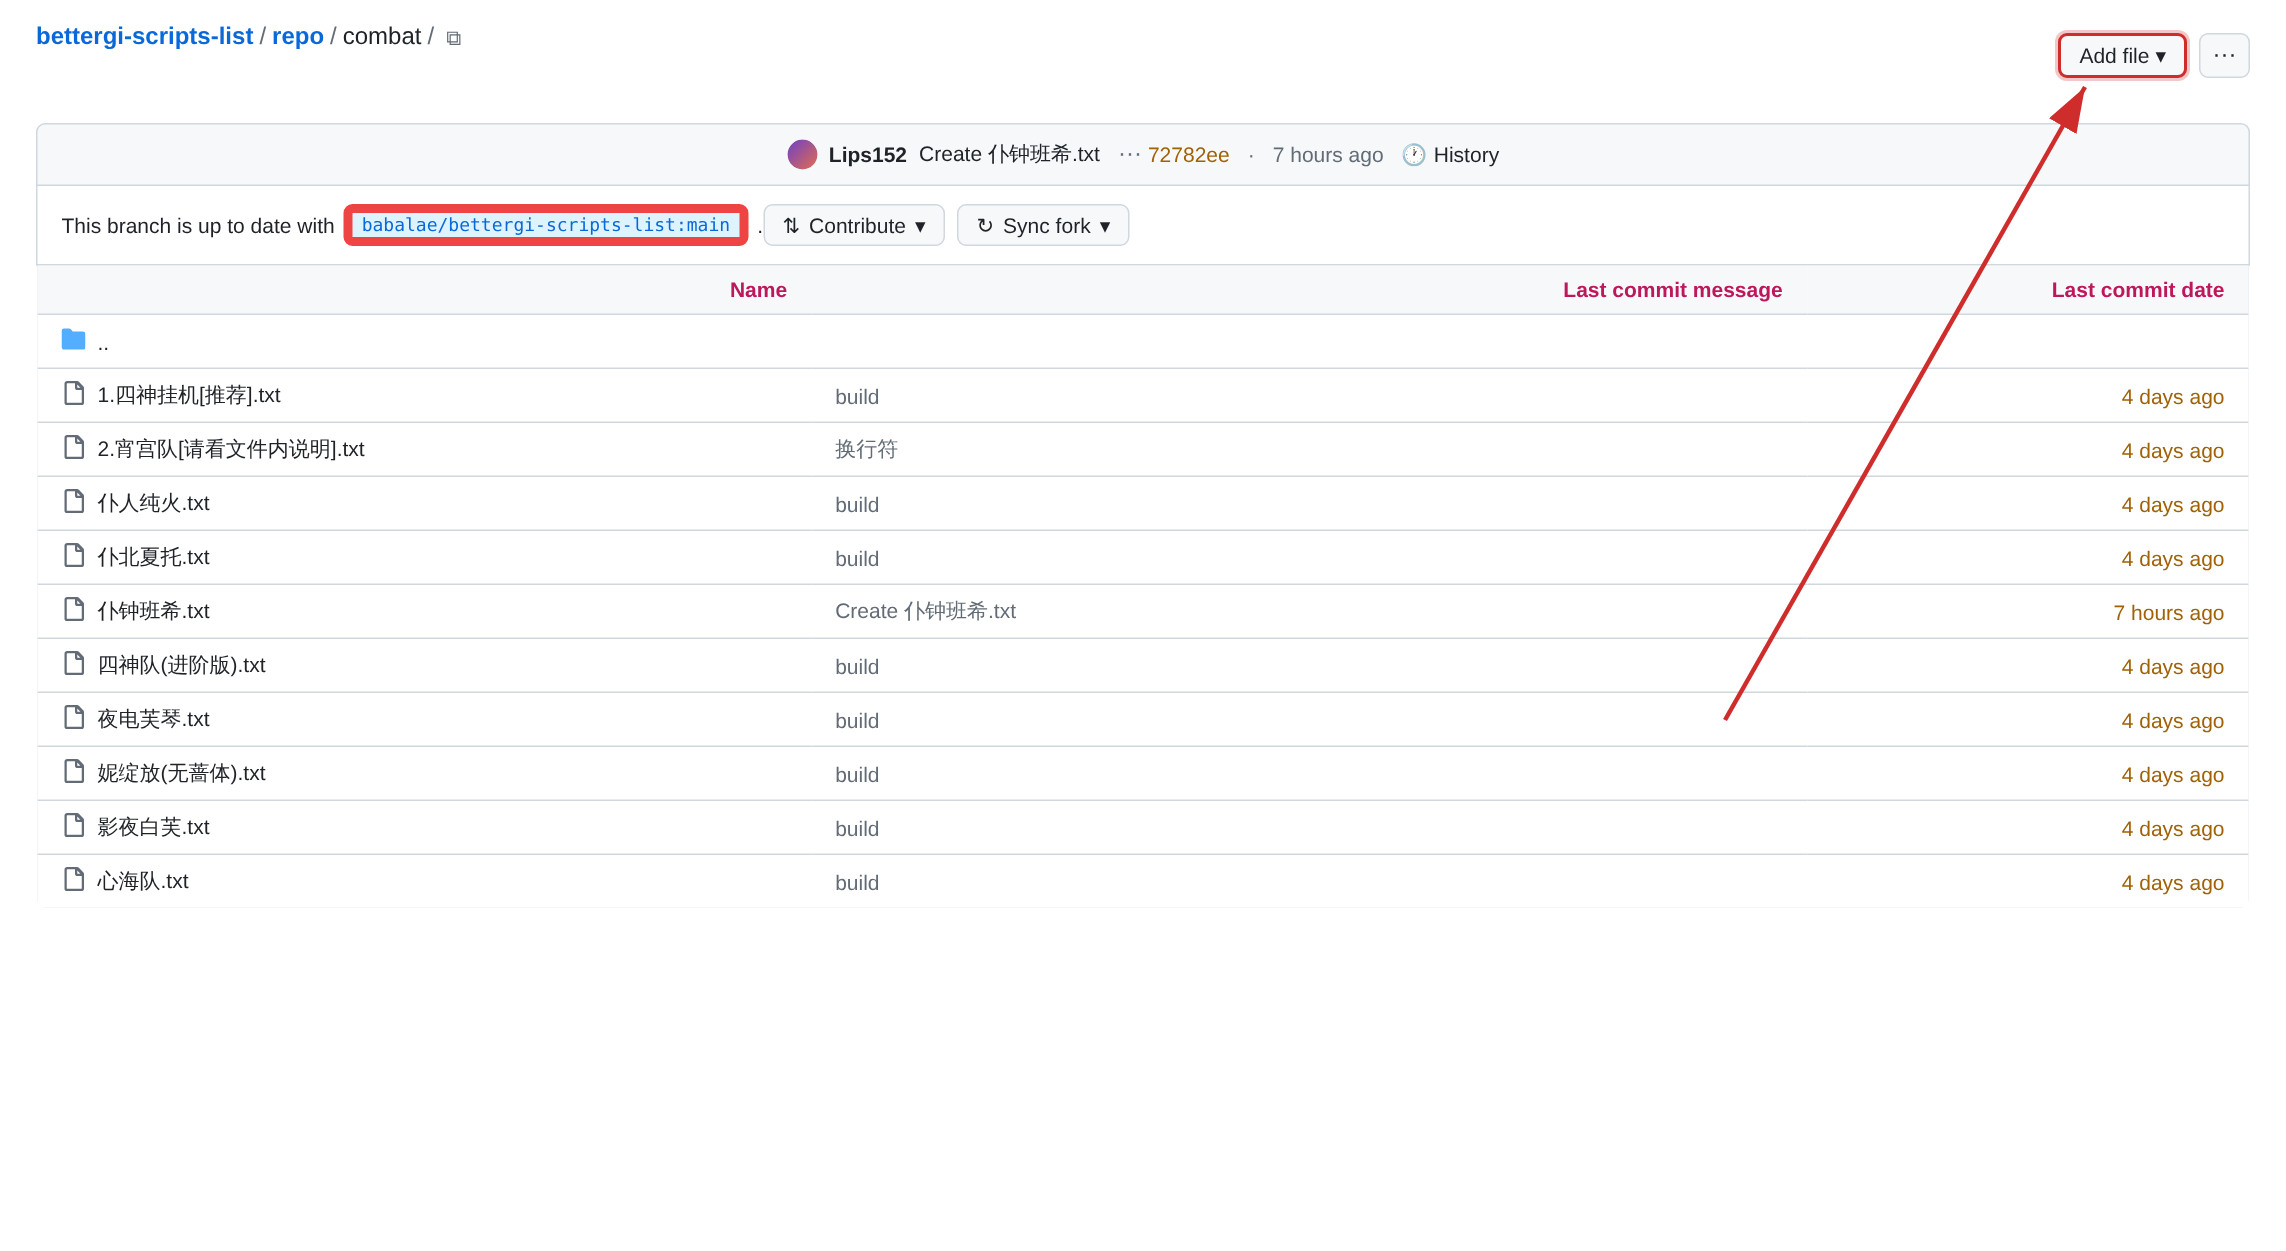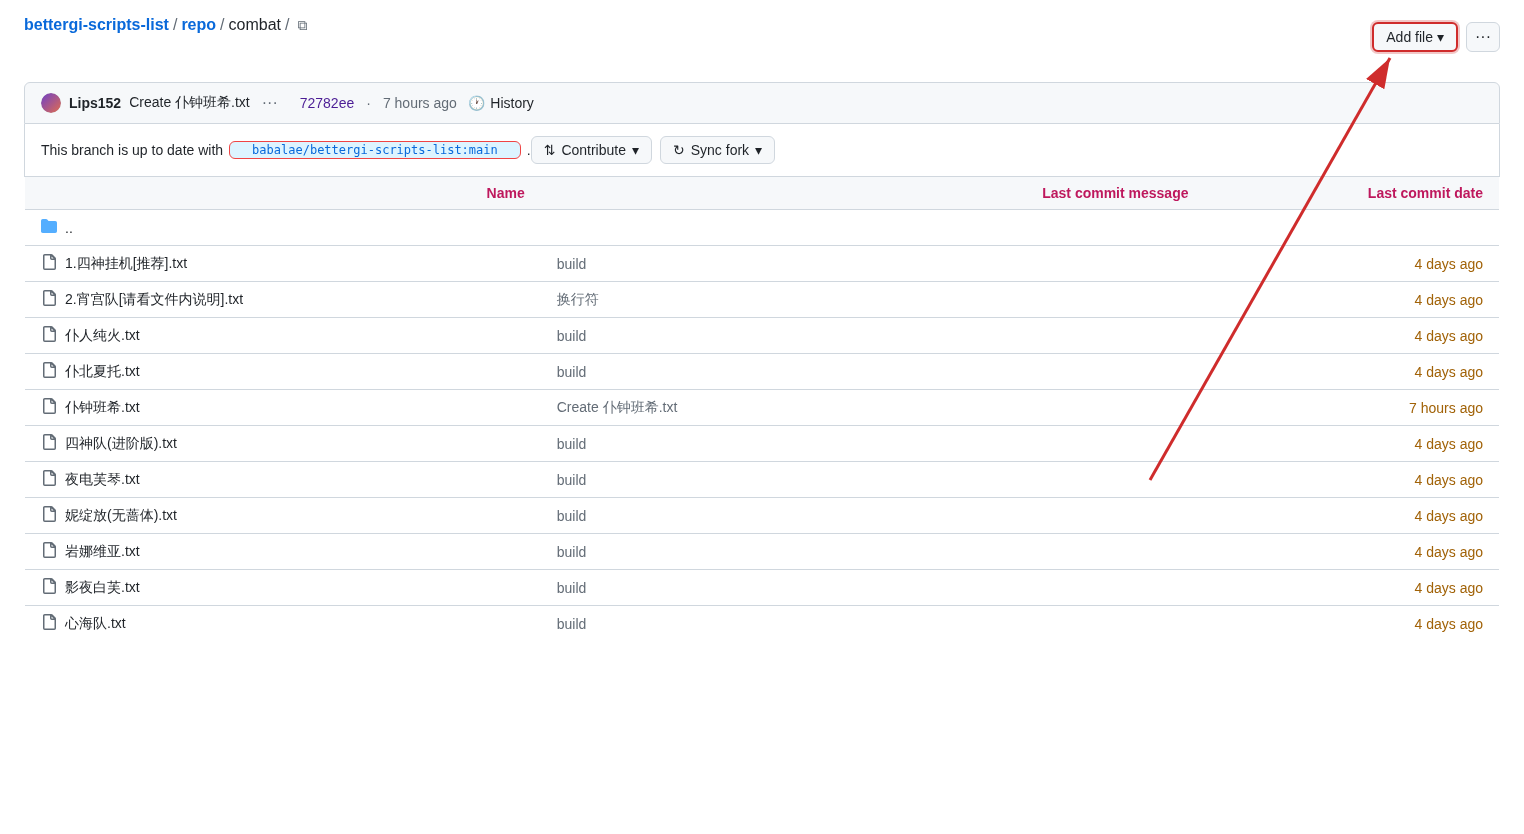--- a/index.html
+++ b/index.html
@@ -71,27 +71,26 @@
       border-radius: 6px;
       border: 1px solid #d0d7de;
       cursor: pointer;
       font-size: 16px;
     }
 
     
     .commit-bar {
       display: flex;
       align-items: center;
-      justify-content: flex-start;
+      justify-content: center;
       padding: 10px 16px;
       background: #f6f8fa;
       border: 1px solid #d0d7de;
       border-radius: 6px 6px 0 0;
       margin-bottom: 0;
-      gap: 18px;
     }
     .commit-left {
       display: flex;
       align-items: center;
       gap: 8px;
     }
     .avatar {
       width: 20px;
       height: 20px;
       border-radius: 50%;
@@ -123,21 +122,21 @@
       padding: 0 4px;
     }
     .commit-right {
       display: flex;
       align-items: center;
       gap: 12px;
       color: #636c76;
       font-size: 14px;
     }
     .commit-hash {
-      color: #4c1d95;
+      color: #a16207;
     }
     .history-link {
       display: flex;
       align-items: center;
       gap: 4px;
       color: #1f2328;
       text-decoration: none;
       font-weight: 500;
     }
 
@@ -155,23 +154,23 @@
     .branch-text {
       font-size: 14px;
       color: #1f2328;
       display: flex;
       align-items: center;
       gap: 6px;
     }
     .branch-code {
       background: #ddf4ff;
       color: #0969da;
-      border: 1px solid #ef4444;
+      border: 6px solid #ef4444;
       border-radius: 6px;
-      padding: 1px 22px;
+      padding: 1px 6px;
       font-family: monospace;
       font-size: 12px;
     }
     .branch-actions {
       display: flex;
       align-items: center;
       gap: 8px;
     }
     .btn-outline {
       display: inline-flex;
@@ -423,32 +422,20 @@
           </td>
           <td class="col-commit commit-msg-cell">build</td>
           <td class="col-date commit-date-cell">4 days ago</td>
         </tr>
         <tr>
           <td class="col-name">
             <div class="file-name-cell">
               <span><svg width="16" height="16" viewBox="0 0 16 16" fill="#636c76">
                   <path d="M2 1.75C2 .784 2.784 0 3.75 0h6.586c.464 0 .909.184 1.237.513l2.914 2.914c.329.328.513.773.513 1.237v9.586A1.75 1.75 0 0113.25 16h-9.5A1.75 1.75 0 012 14.25V1.75zm1.75-.25a.25.25 0 00-.25.25v12.5c0 .138.112.25.25.25h9.5a.25.25 0 00.25-.25V6h-2.75A1.75 1.75 0 019 4.25V1.5H3.75zm6.75.906V4.25c0 .138.112.25.25.25h1.844l-2.094-2.094z"></path>
                 </svg></span>
-              <a href="#" class="file-link">岩娜维亚.txt</a>
-            </div>
-          </td>
-          <td class="col-commit commit-msg-cell">build</td>
-          <td class="col-date commit-date-cell">4 days ago</td>
-        </tr>
-        <tr>
-          <td class="col-name">
-            <div class="file-name-cell">
-              <span><svg width="16" height="16" viewBox="0 0 16 16" fill="#636c76">
-                  <path d="M2 1.75C2 .784 2.784 0 3.75 0h6.586c.464 0 .909.184 1.237.513l2.914 2.914c.329.328.513.773.513 1.237v9.586A1.75 1.75 0 0113.25 16h-9.5A1.75 1.75 0 012 14.25V1.75zm1.75-.25a.25.25 0 00-.25.25v12.5c0 .138.112.25.25.25h9.5a.25.25 0 00.25-.25V6h-2.75A1.75 1.75 0 019 4.25V1.5H3.75zm6.75.906V4.25c0 .138.112.25.25.25h1.844l-2.094-2.094z"></path>
-                </svg></span>
               <a href="#" class="file-link">影夜白芙.txt</a>
             </div>
           </td>
           <td class="col-commit commit-msg-cell">build</td>
           <td class="col-date commit-date-cell">4 days ago</td>
         </tr>
         <tr>
           <td class="col-name">
             <div class="file-name-cell">
               <span><svg width="16" height="16" viewBox="0 0 16 16" fill="#636c76">

